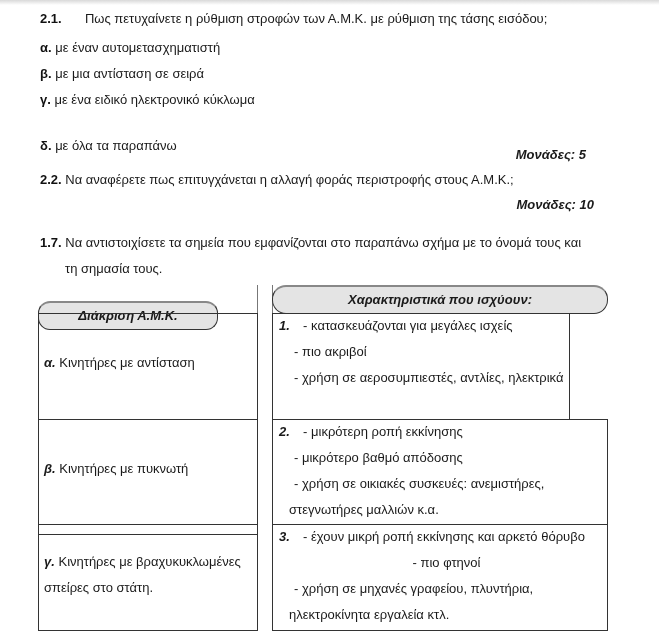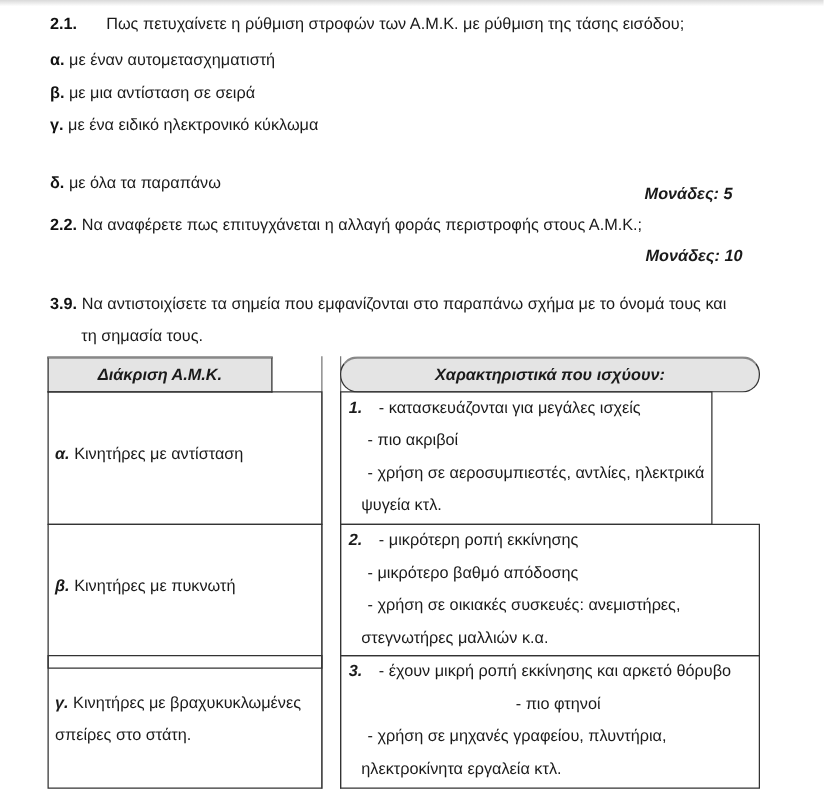--- a/index.html
+++ b/index.html
@@ -117,46 +117,45 @@
 </div>
 <div class="points" style="right:73px; top:147px;">Μονάδες: 5</div>
 
 <div class="line" style="left:40px; top:172px;">
   <span class="num">2.2.</span>
   <span>Να αναφέρετε πως επιτυγχάνεται η αλλαγή φοράς περιστροφής στους Α.Μ.Κ.;</span>
 </div>
 <div class="points" style="right:65px; top:197px;">Μονάδες: 10</div>
 
 <div class="line" style="left:40px; top:235px;">
-  <span class="num">3.9.</span>
+  <span class="num">1.7.</span>
   <span>Να αντιστοιχίσετε τα σημεία που εμφανίζονται στο παραπάνω σχήμα με το όνομά τους και</span>
 </div>
 <div class="line" style="left:65px; top:261px;">τη σημασία τους.</div>
 
 <div class="tbl">
 
-  <div class="cell hdr" style="left:0; top:0; width:180px; height:29px;">Διάκριση Α.Μ.Κ.</div>
+  <div class="cell hdr" style="left:0; top:16px; width:180px; height:29px;border-radius:12px;">Διάκριση Α.Μ.Κ.</div>
   <div class="gap" style="left:219px; top:0; width:16px; height:346px;"></div>
   <div class="cell hdr" style="left:234px; top:0; width:336px; height:29px;border-radius:14px;">Χαρακτηριστικά που ισχύουν:</div>
 
   <div class="cell" style="left:0; top:28px; width:220px; height:107px;">
     <div class="lcell-text" style="top:36px;">
       <span class="bi">α.</span>
       <span>Κινητήρες με αντίσταση</span>
     </div>
   </div>
   <div class="cell" style="left:234px; top:28px; width:298px; height:107px;">
     <div class="rcell-line" style="top:4px;">
       <span class="bi">1.</span>
       <span style="display:inline-block;width:6px;"></span>
       <span>- κατασκευάζονται για μεγάλες ισχείς</span>
     </div>
     <div class="rcell-line" style="top:30px; left:21px;">- πιο ακριβοί</div>
     <div class="rcell-line justify" style="top:56px; left:21px;">- χρήση σε αεροσυμπιεστές, αντλίες, ηλεκτρικά</div>
-    <div class="rcell-line" style="top:82px; left:16px;">ψυγεία κτλ.</div>
   </div>
 
   <div class="cell" style="left:0; top:134px; width:220px; height:116px;">
     <div class="lcell-text" style="top:36px;">
       <span class="bi">β.</span>
       <span>Κινητήρες με πυκνωτή</span>
     </div>
   </div>
   <div class="cell" style="left:234px; top:134px; width:336px; height:106px;">
     <div class="rcell-line" style="top:4px;">

